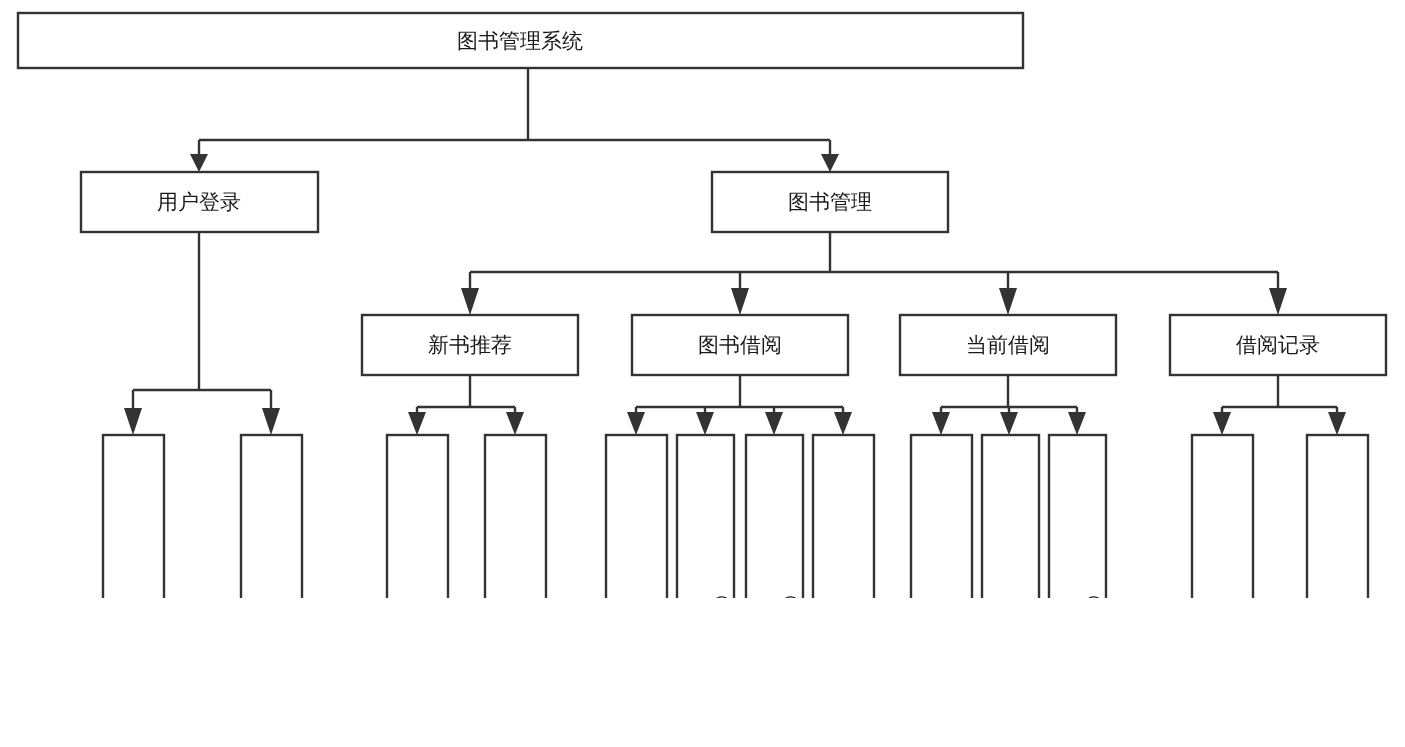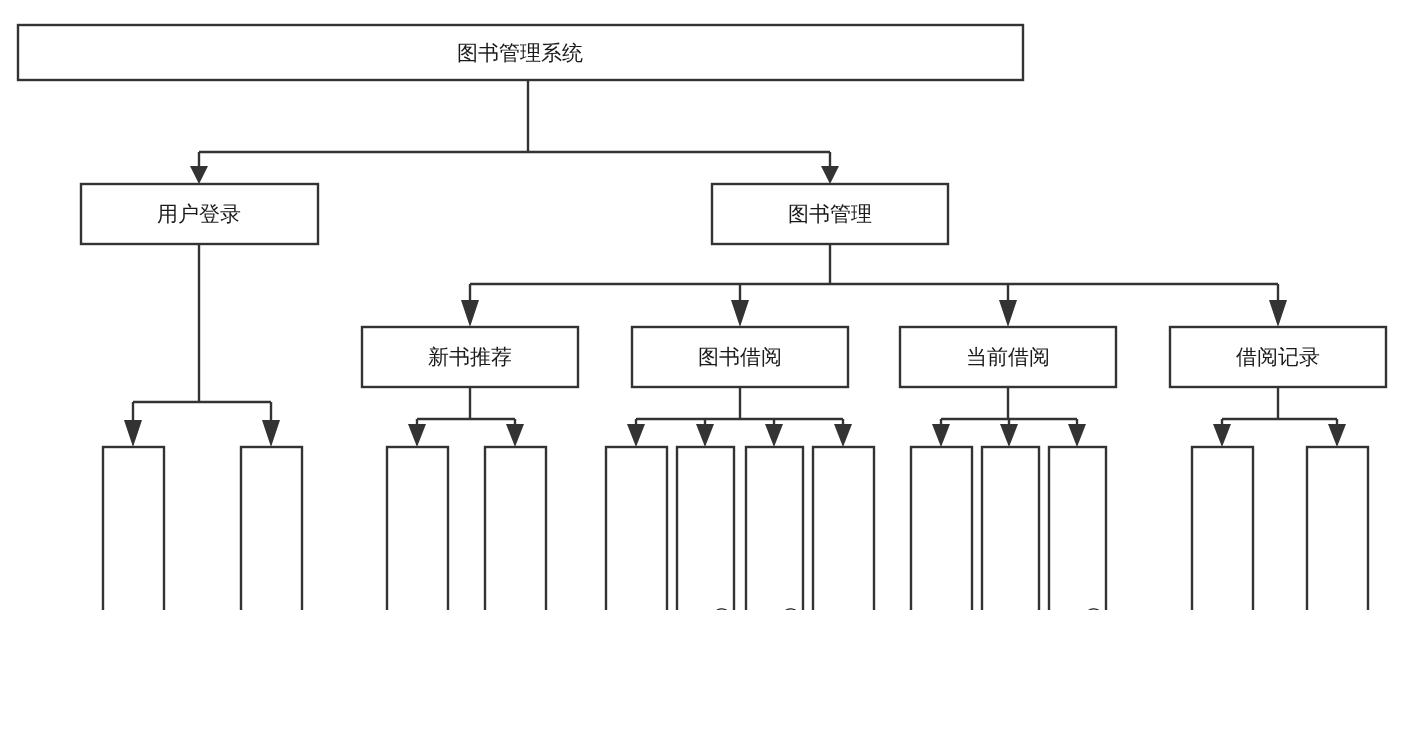--- a/index.html
+++ b/index.html
@@ -9,21 +9,20 @@
   }
   body {
     font-family: "Liberation Sans", "DejaVu Sans", sans-serif;
   }
   #stage {
     position: relative;
     width: 1405px;
     height: 598px;
     background: #ffffff;
     overflow: hidden;
-    margin-top: 12px;
   }
   #diagram-svg {
     position: absolute;
     left: 0;
     top: 0;
     width: 1405px;
     height: 747px;
   }
   .node-box {
     fill: #ffffff;

